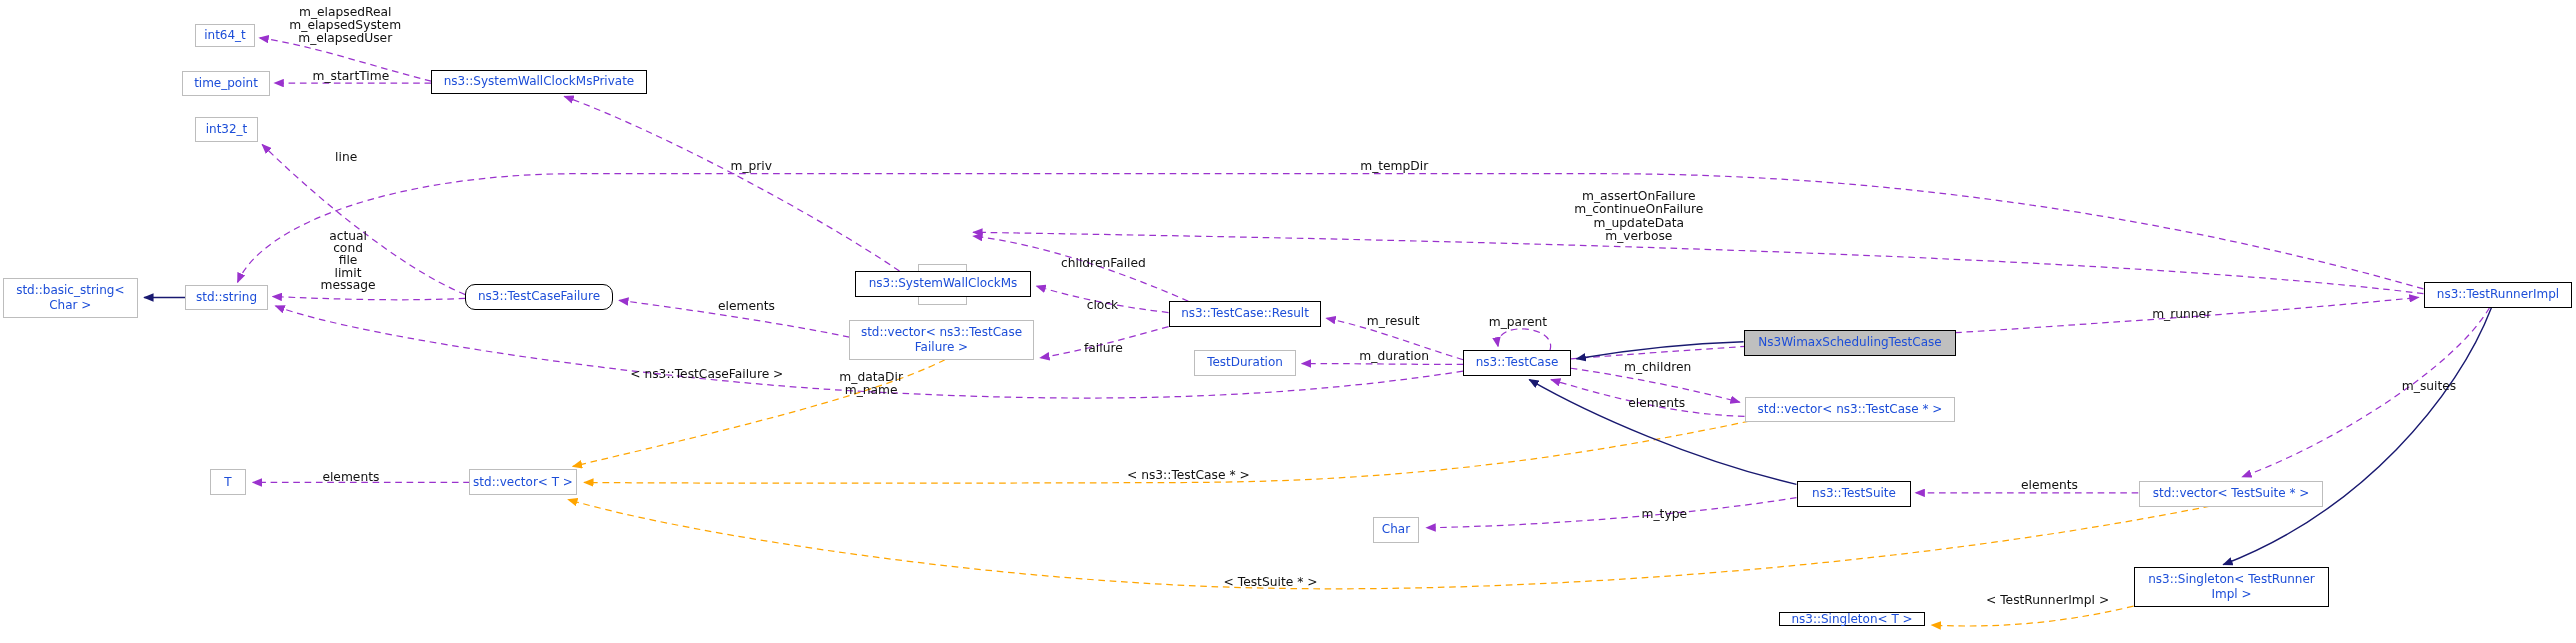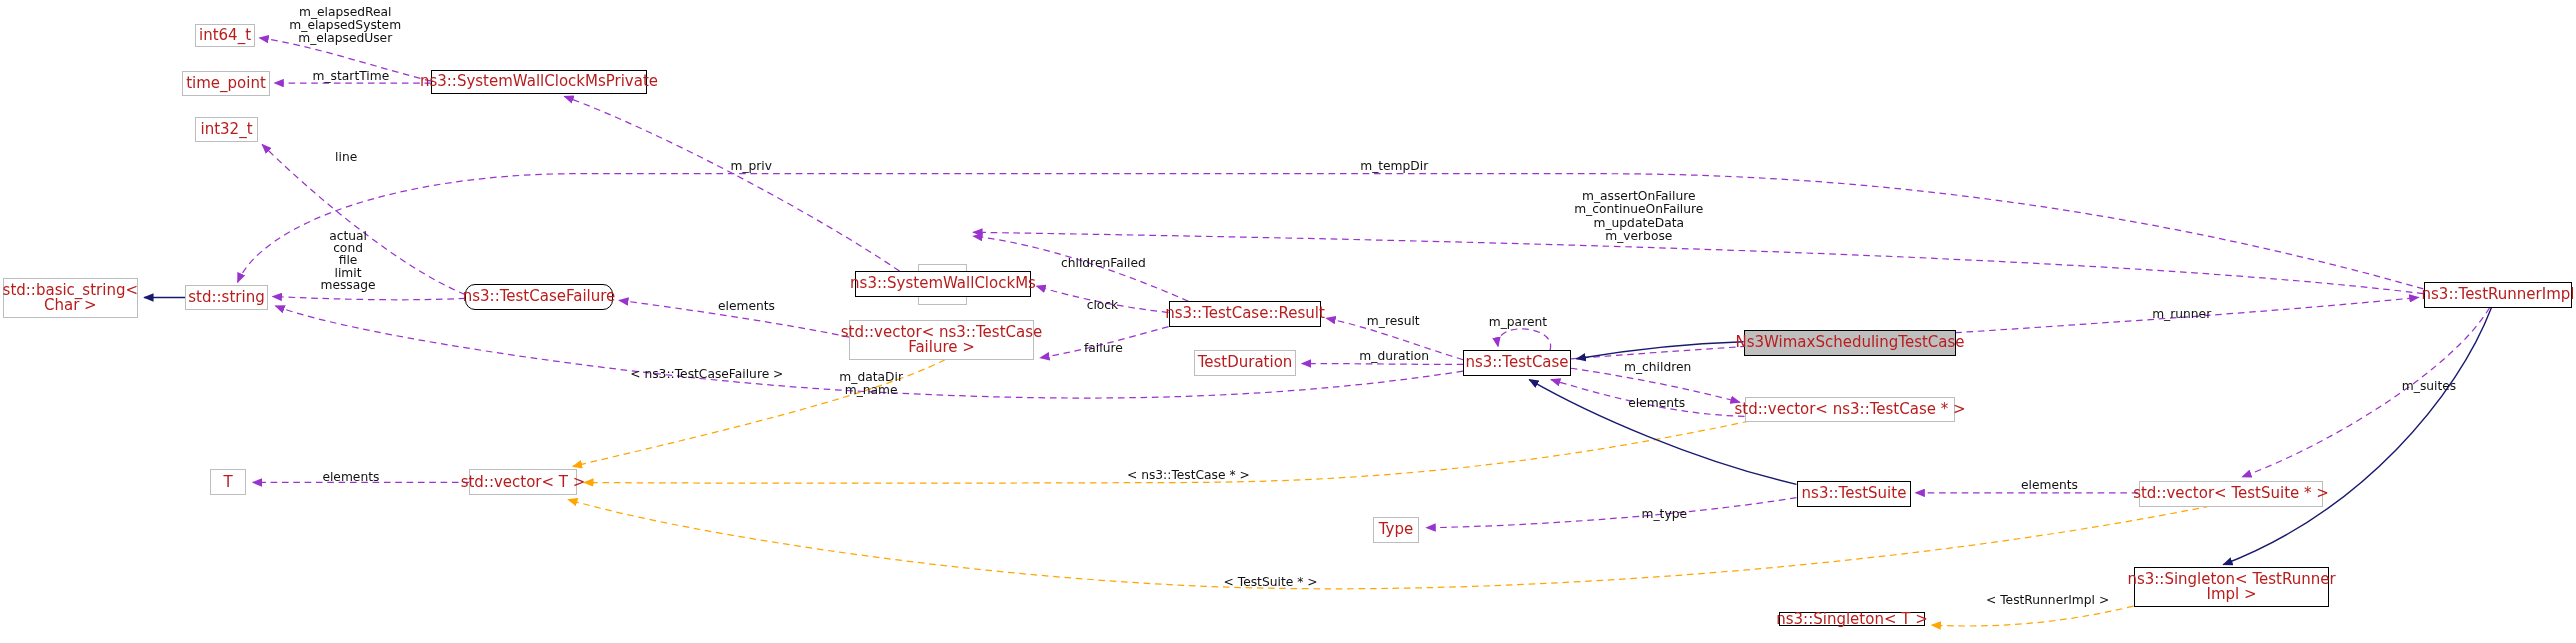--- a/index.html
+++ b/index.html
@@ -12,22 +12,22 @@
   }
   .canvas svg{position:absolute;left:0;top:0;}
   .edge{fill:none;stroke-width:1.3px;}
   .edge.member{stroke:#9a32cd;stroke-dasharray:7,5;}
   .edge.template{stroke:#ffa500;stroke-dasharray:7,5;}
   .edge.inheritance{stroke:#191970;stroke-width:1.5px;}
   .elabel{font-size:13px;fill:#111;text-anchor:middle;font-family:"DejaVu Sans",sans-serif;}
   .node{
     position:absolute;
     display:flex;flex-direction:column;align-items:center;justify-content:center;
-    background:#ffffff;color:#b91c1c;
-    font-size:15px;line-height:15px;
+    background:#ffffff;color:#1d4ed8;
+    font-size:12px;line-height:15px;
     white-space:nowrap;text-align:center;
     box-sizing:border-box;
     cursor:pointer;
   }
   .node.ext{border:0.9px solid #bdbdbd;}
   .node.cls{border:0.9px solid #000000;}
   .node.clsbold{border:1.9px solid #000000;}
   .node.highlight{border:1.4px solid #000000;background:#bfbfbf;}
 </style>
 </head>
@@ -156,21 +156,21 @@
     <div class="node ext" style="left: 210px; top: 469px; width: 36px; height: 26.4px;">
       <span>T</span>
     </div>
     <div class="node ext" style="left: 469px; top: 469px; width: 108px; height: 26.4px;">
       <span>std::vector&lt; T &gt;</span>
     </div>
     <div class="node cls" style="left: 1797px; top: 481px; width: 114px; height: 25.5px;">
       <span>ns3::TestSuite</span>
     </div>
     <div class="node ext" style="left: 1373px; top: 517px; width: 46px; height: 25.5px;">
-      <span>Type</span>
+      <span>Char</span>
     </div>
     <div class="node ext" style="left: 2139px; top: 481px; width: 184px; height: 25.5px;">
       <span>std::vector&lt; TestSuite * &gt;</span>
     </div>
     <div class="node cls" style="left: 2134px; top: 567px; width: 195px; height: 40px;">
       <span>ns3::Singleton&lt; TestRunner</span>
       <span>Impl &gt;</span>
     </div>
     <div class="node cls" style="left: 1779px; top: 612px; width: 146px; height: 14px; text-align: center;">
       <span>ns3::Singleton&lt; T &gt;</span>

